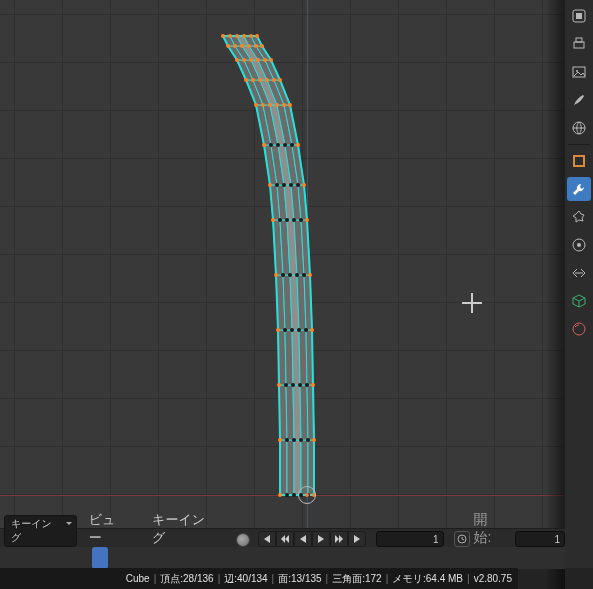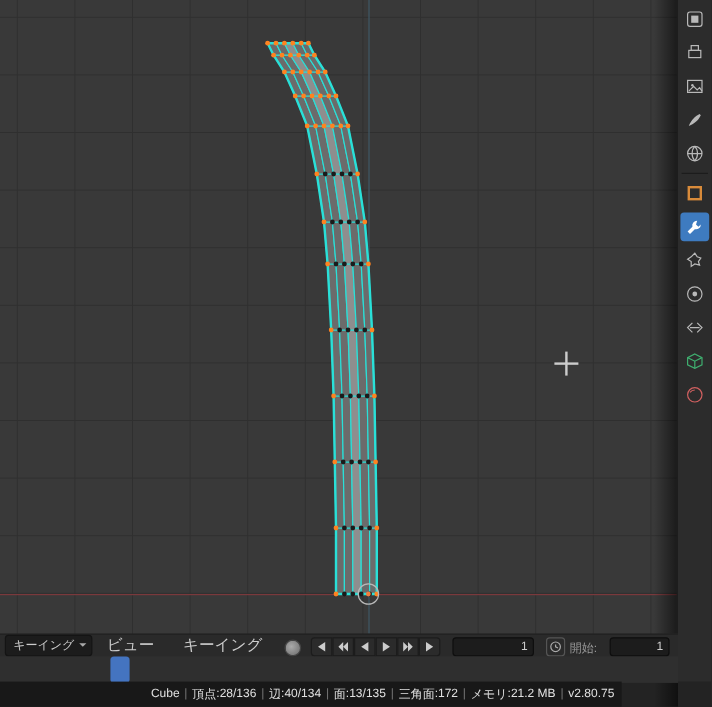--- a/index.html
+++ b/index.html
@@ -104,21 +104,21 @@
   .tl-num {
     background:#1c1c1c; border:1px solid #0e0e0e; border-radius:3px;
     width:58px; height:14px; display:flex; align-items:center;
     justify-content:flex-end; padding:0 4px; margin-left:10px; font-size:10px;
   }
   .tl-clock {
     width:14px; height:14px; margin-left:10px; border:1px solid #555;
     border-radius:3px; display:flex; align-items:center; justify-content:center;
   }
   .tl-clock svg{ width:10px; height:10px; }
-  .tl-label { margin-left:4px; font-size:10px; color:#999; }
+  .tl-label { margin-left:4px; font-size:14px; color:#999; }
   .tl-num.small { width:40px; }
   .tl-track {
     position:absolute; left:0; top:18px; width:100%; height:22px;
     background:#2f2f2f;
   }
   .tl-playhead {
     position:absolute; top:0; height:22px; width:16px;
     background:#4474c0; border-radius:3px;
     transform:translateX(-50%);
   }
@@ -415,18 +415,18 @@
   <span>Cube</span>
   <span class="status-sep">|</span>
   <span>頂点</span>:<span>28/136</span>
   <span class="status-sep">|</span>
   <span>辺</span>:<span>40/134</span>
   <span class="status-sep">|</span>
   <span>面</span>:<span>13/135</span>
   <span class="status-sep">|</span>
   <span>三角面</span>:<span>172</span>
   <span class="status-sep">|</span>
-  <span>メモリ</span>:<span>21.2 MB</span>
+  <span>メモリ</span>:<span>64.4 MB</span>
   <span class="status-sep">|</span>
   <span>v2.80.75</span>
 </div>
 
 </div>
 
 </body></html>

